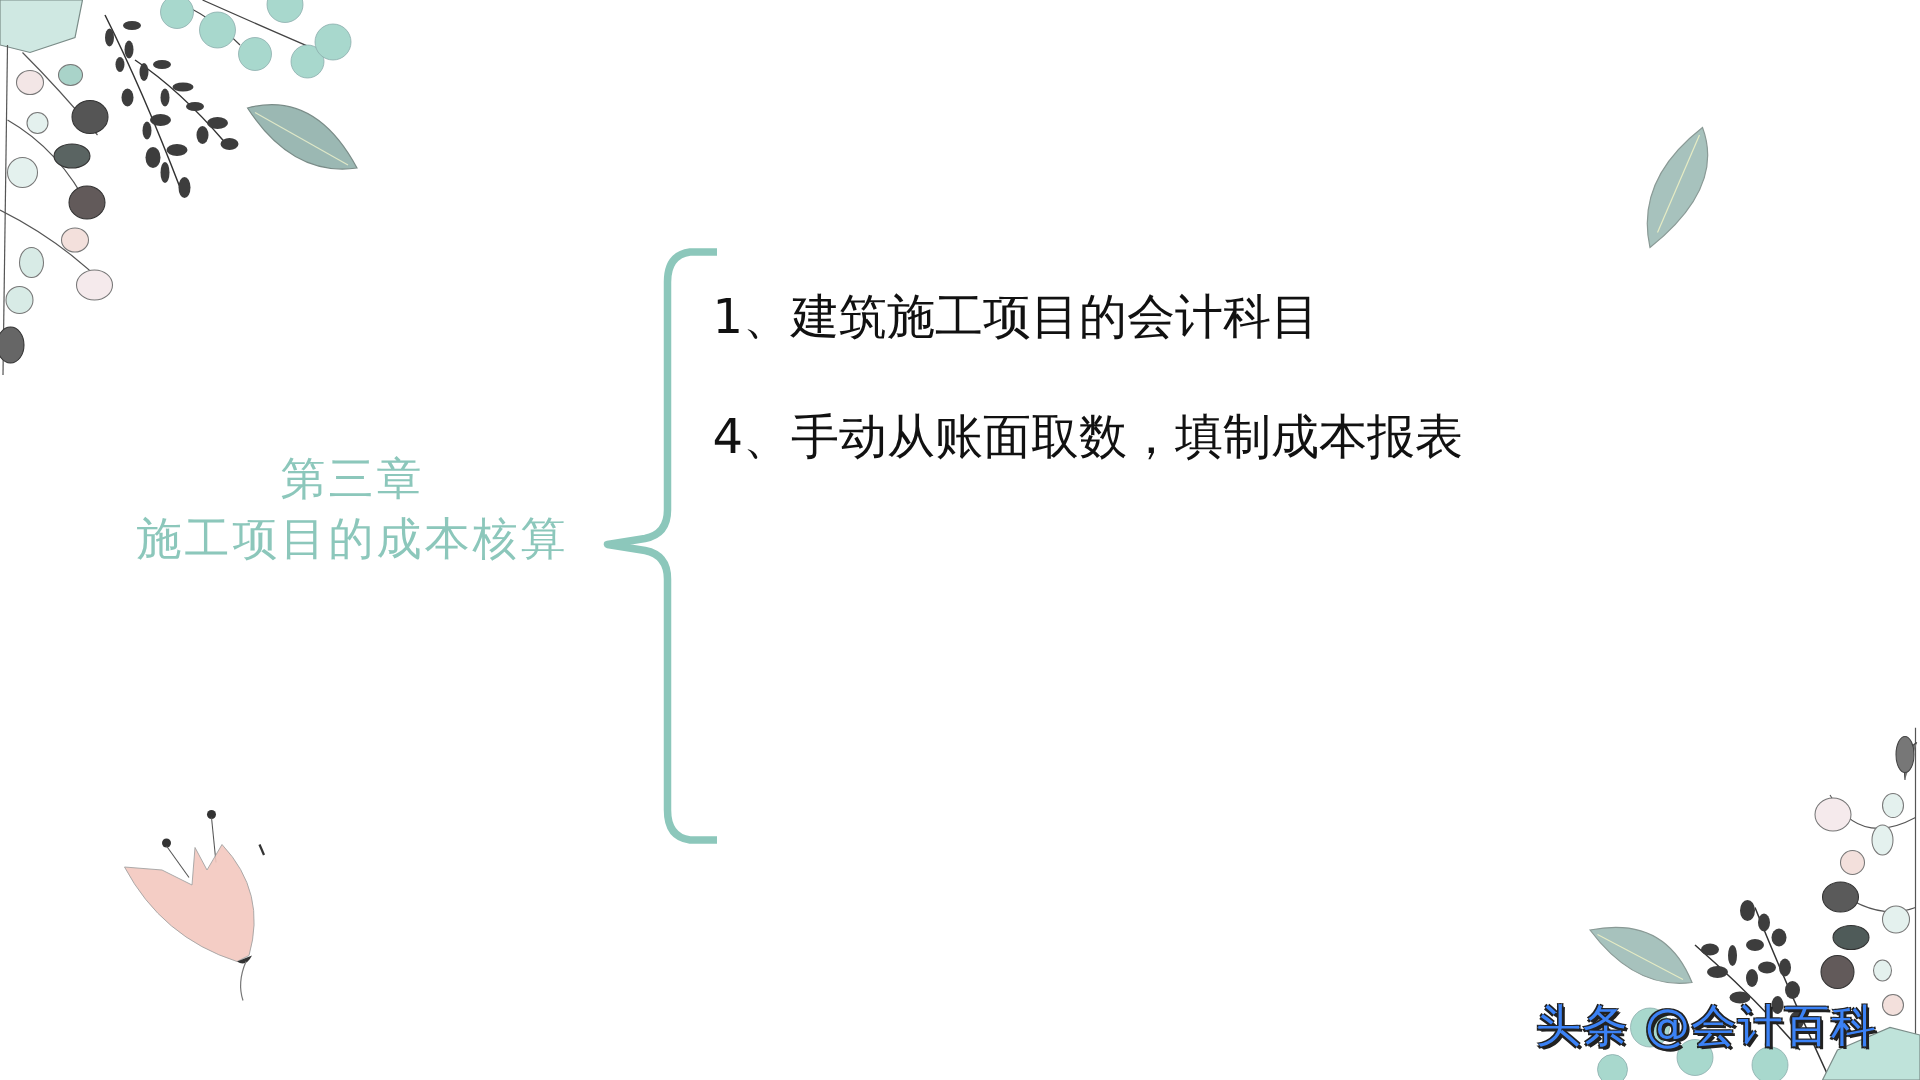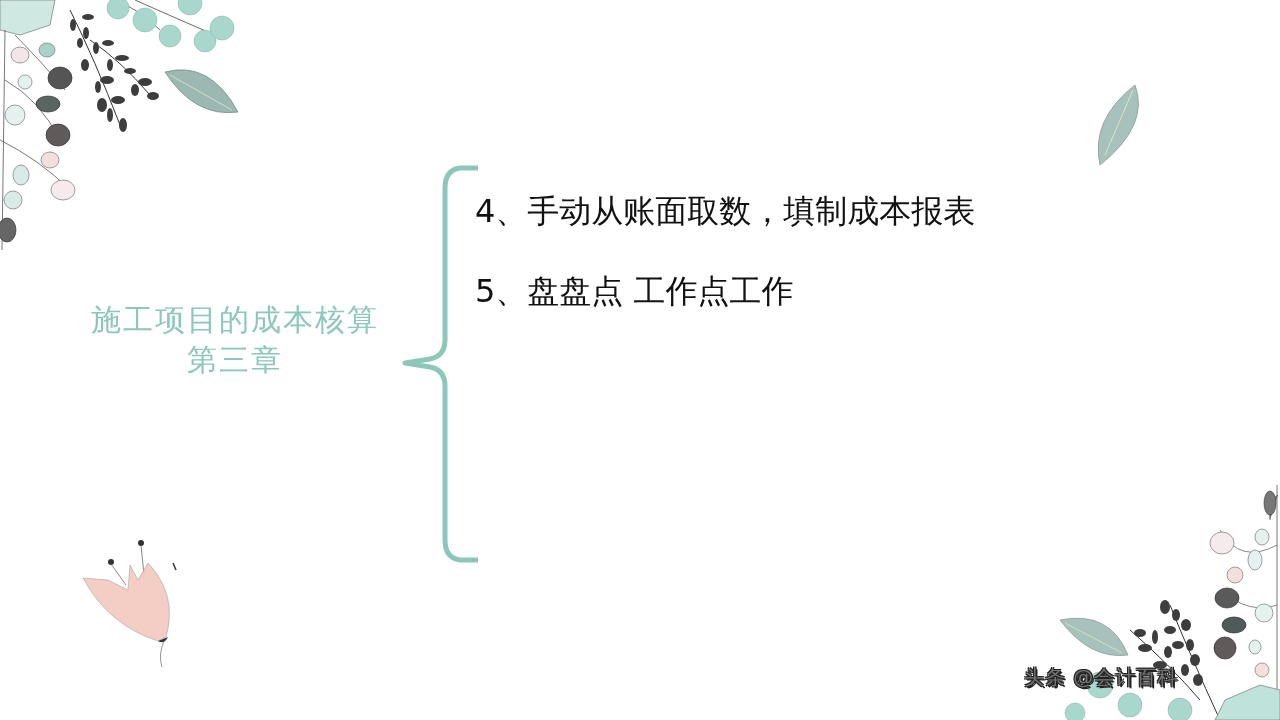--- a/index.html
+++ b/index.html
@@ -50,22 +50,22 @@
       line-height: 52px;
       font-size: 32px;
       color: #111111;
       white-space: nowrap;
       letter-spacing: 0px;
     }
     .watermark {
       position: absolute;
       left: 1024px;
       top: 664px;
-      font-size: 20px;
-      color: #737373;
+      font-size: 30px;
+      color: #3b82f6;
       white-space: nowrap;
       text-shadow:
         -1px -1px 0 #222, 1px -1px 0 #222, -1px 1px 0 #222, 1px 1px 0 #222,
         2px 2px 0 #222;
       letter-spacing: 1px;
     }
   </style>
 </head>
 <body>
 
@@ -191,27 +191,27 @@
       <circle cx="70" cy="200" r="13"></circle>
       <circle cx="100" cy="220" r="12"></circle>
       <circle cx="150" cy="225" r="12"></circle>
       <circle cx="45" cy="228" r="10"></circle>
     </g>
 
     <polygon points="195,215 230,200 250,205 250,235 185,235" fill="#bfe3da" stroke="#7a8c88" stroke-width="0.8"></polygon>
   </svg>
 
   <div class="chapter-block">
+    <span class="line">第三章</span>
     <span class="line">施工项目的成本核算</span>
-    <span class="line">第三章</span>
   </div>
 
   <svg class="brace" viewBox="0 0 90 410">
     <path d="M78,8 L60,8 Q45,10 45,28 L45,180 Q45,196 30,199 L5,203 L30,207 Q45,210 45,226 L45,380 Q45,398 60,400 L78,400" fill="none" stroke="#8cc7bb" stroke-width="5" stroke-linejoin="round"></path>
   </svg>
 
   <ul class="items">
+    <li>1、建筑施工项目的会计科目</li>
     <li>4、手动从账面取数，填制成本报表</li>
-    <li>5、盘盘点 工作点工作</li>
   </ul>
 
   <div class="watermark">头条 @会计百科</div>
 </div>
 
 </body></html>

